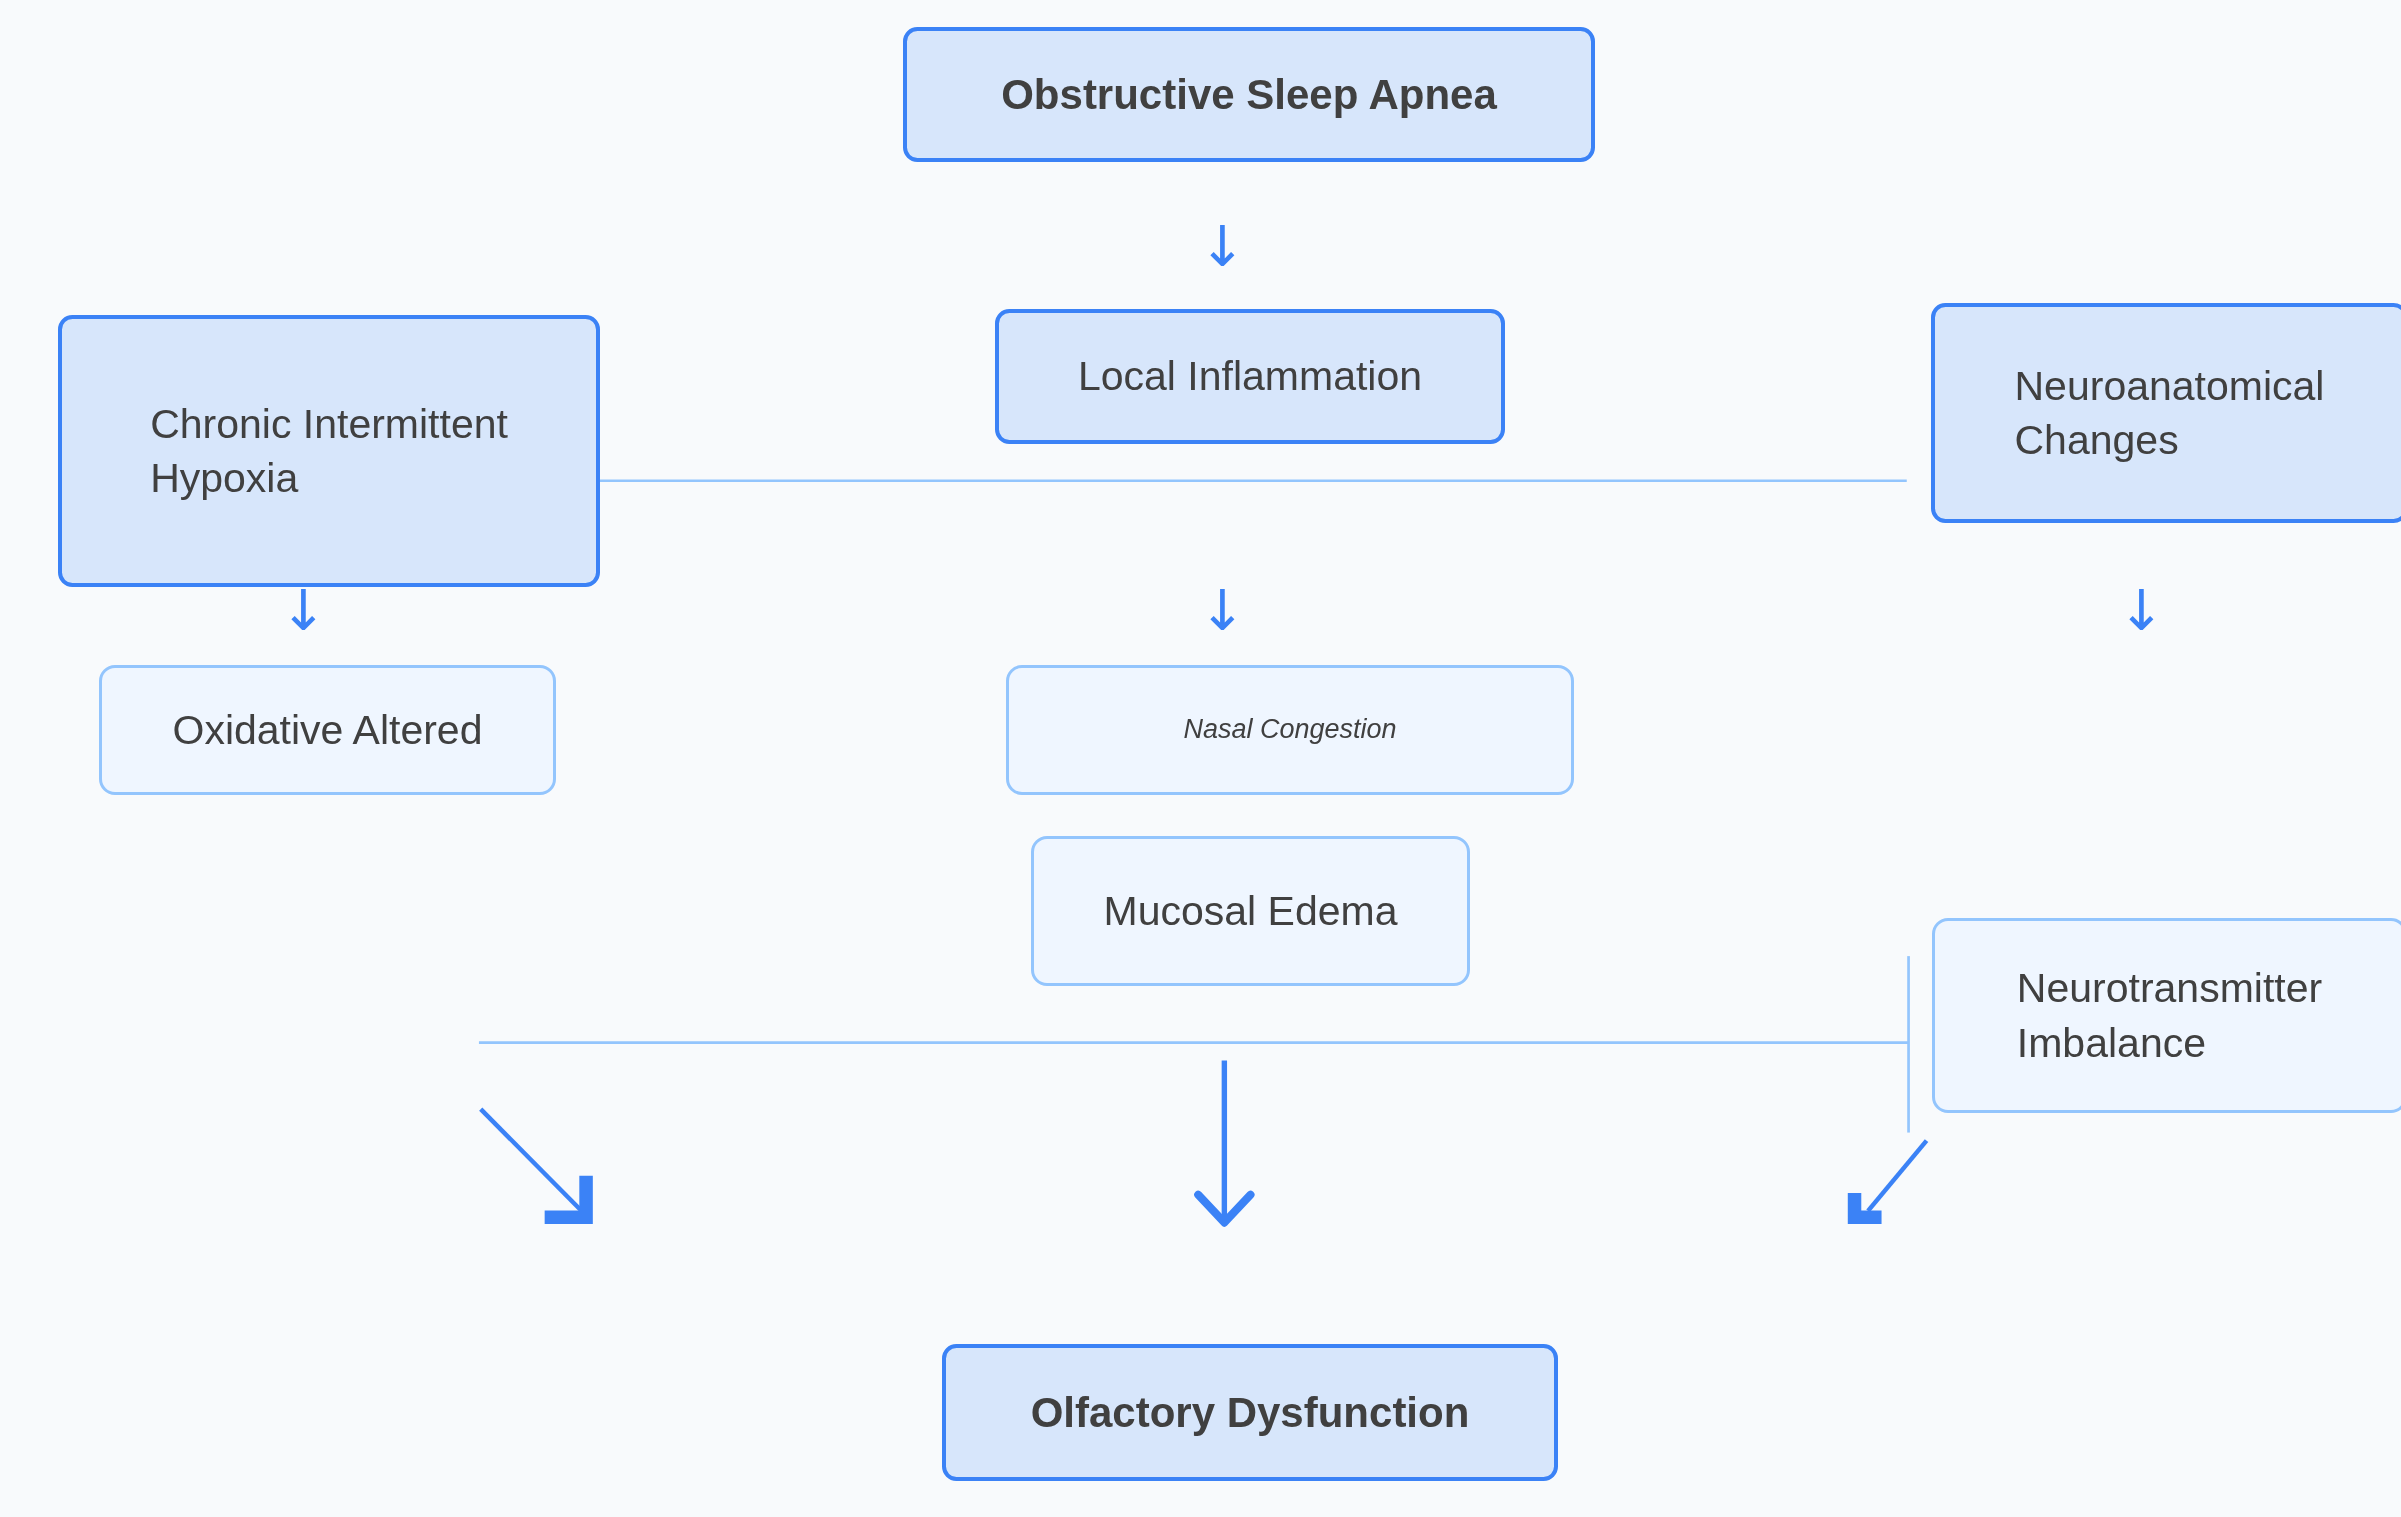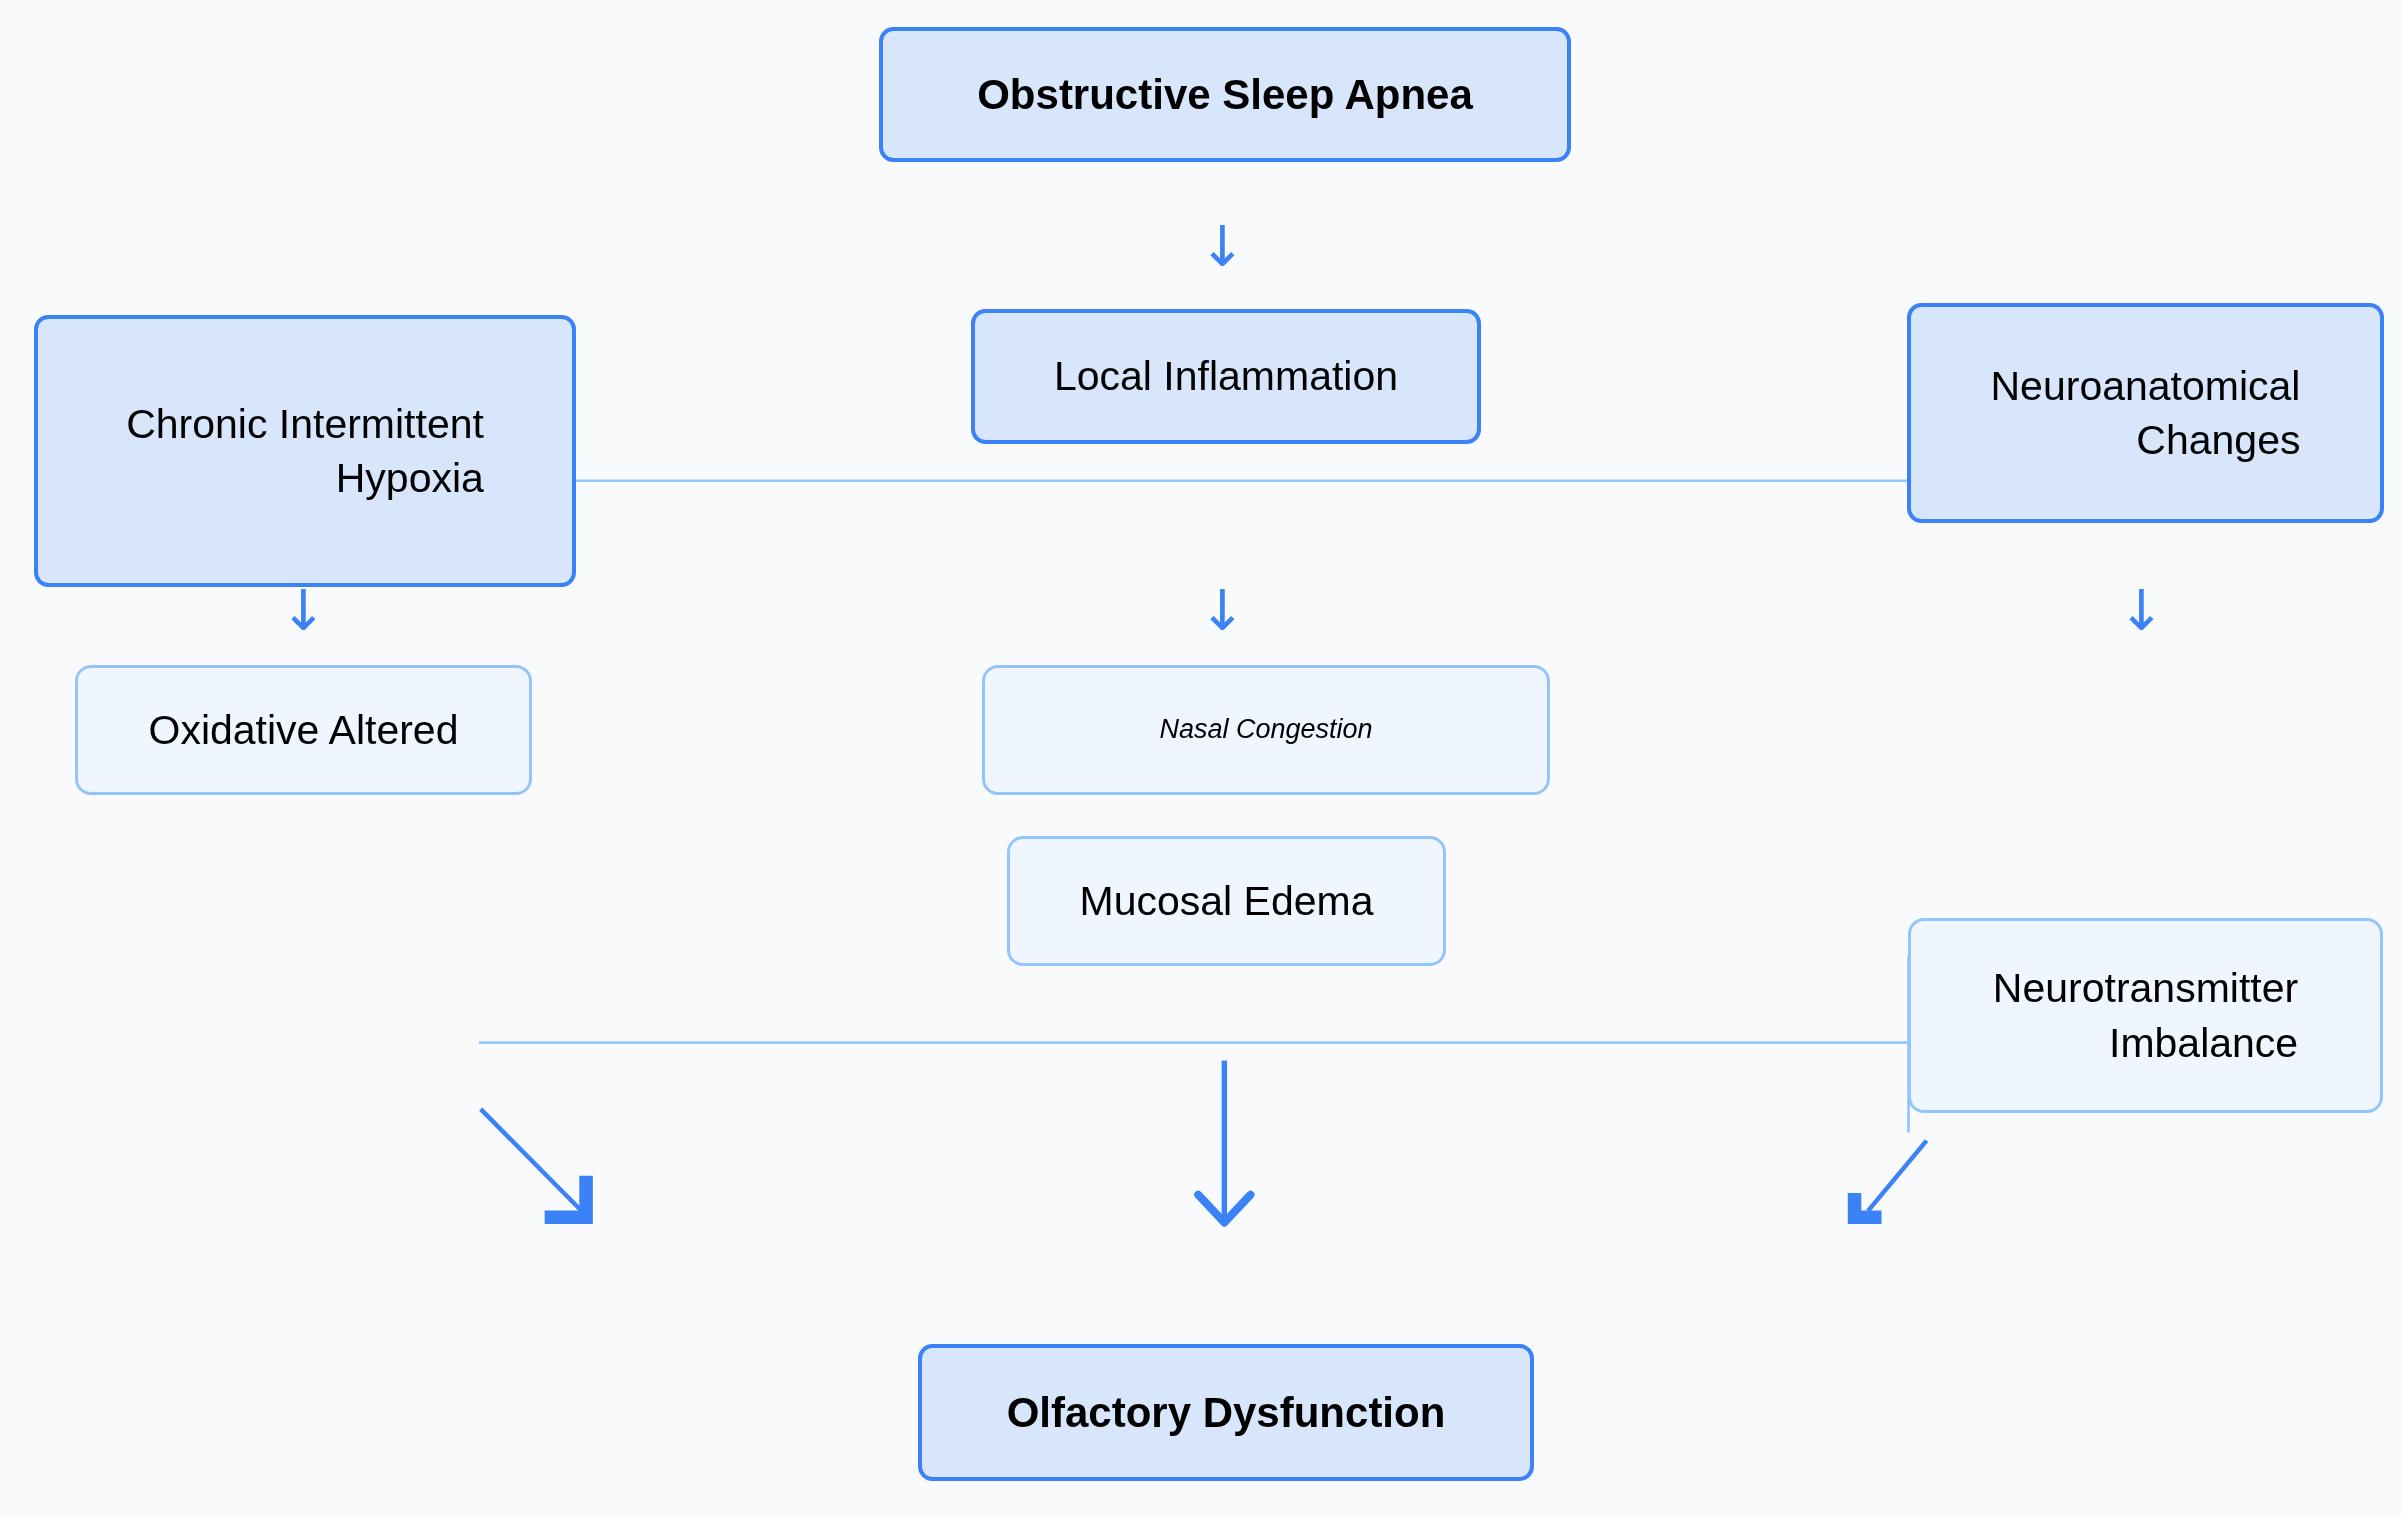--- a/index.html
+++ b/index.html
@@ -33,26 +33,27 @@
     overflow: visible;
     pointer-events: none;
   }
 
   .node {
     position: absolute;
     box-sizing: border-box;
     display: flex;
     align-items: center;
     justify-content: center;
-    text-align: right;
+    text-align: left;
     border-radius: 14.4px;
-    color: #000000;
+    color: #404040;
     line-height: 1.32;
     padding: 5.4px 12.6px;
     white-space: pre-line;
+    margin-left: 24px;
   }
 
   
   .node.primary {
     background: #d7e6fb;
     border: 4.5px solid #3b82f6;
   }
   
   .node.terminal {
     background: #d7e6fb;
@@ -126,21 +127,21 @@
 
   <div class="node secondary" style="left:75px; top:665px; width:457px; height:130px; font-size:41px;">
     <span>Oxidative Altered</span>
   </div>
 
 
   <div class="node secondary" style="left:982px; top:665px; width:568px; height:130px; font-size:27px;font-style:italic;">
     <span>Nasal Congestion</span>
   </div>
 
-  <div class="node secondary" style="left:1007px; top:836px; width:439px; height:130px; font-size:41px;">
+  <div class="node secondary" style="left:1007px; top:836px; width:439px; height:150px; font-size:41px;">
     <span>Mucosal Edema</span>
   </div>
 
 
   <div class="node secondary" style="left:1908px; top:918px; width:475px; height:195px; font-size:41px;">
     <span>Neurotransmitter
 Imbalance</span>
   </div>
 
   <div class="node terminal" style="left:918px; top:1344px; width:616px; height:137px; font-size:42px;">

